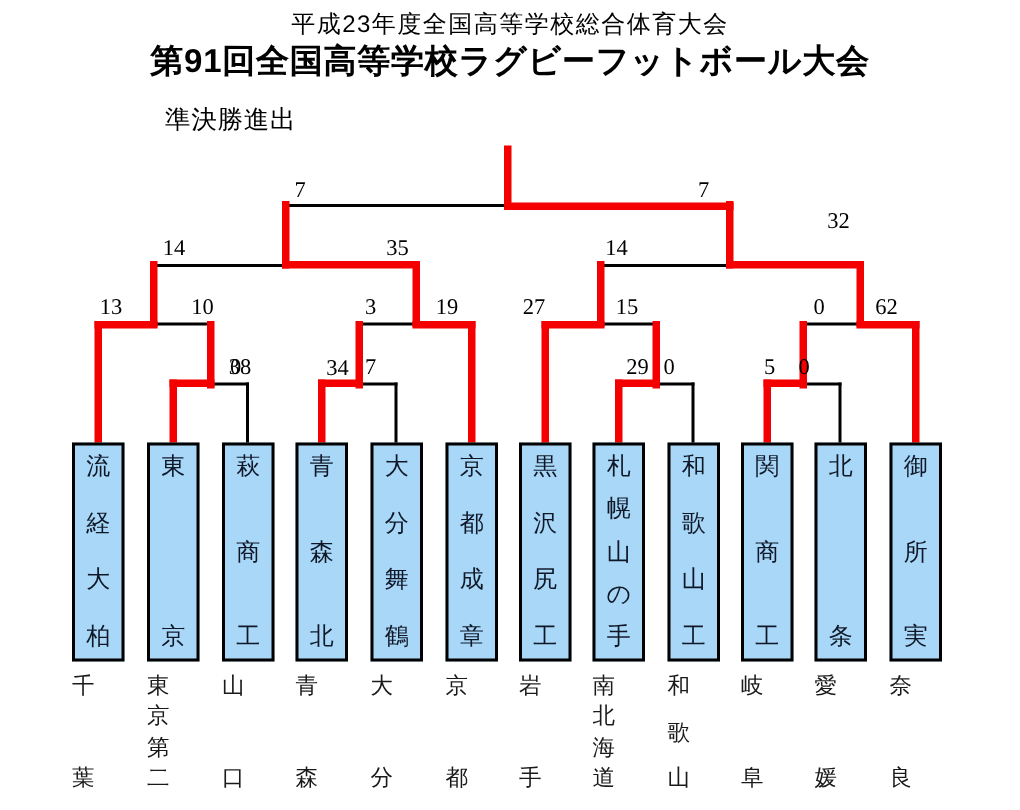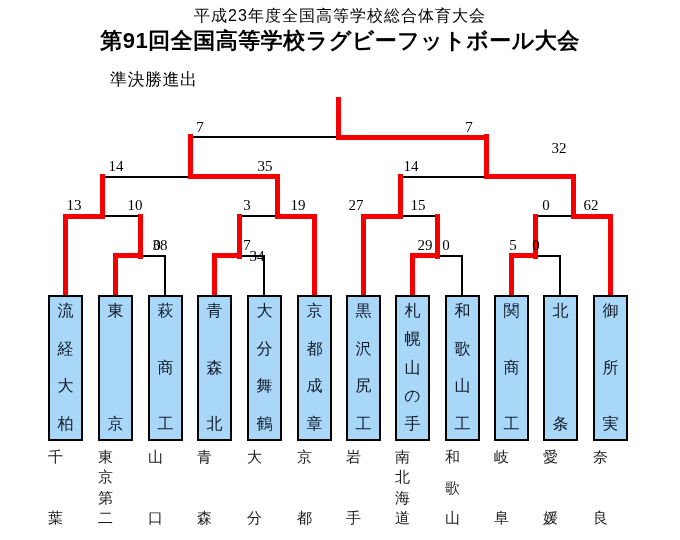--- a/index.html
+++ b/index.html
@@ -95,21 +95,21 @@
   <span class="score" style="left:135px;top:198px;">10</span>
   <span class="score" style="left:247px;top:198px;">3</span>
   <span class="score" style="left:298px;top:198px;">19</span>
   <span class="score" style="left:356px;top:198px;">27</span>
   <span class="score" style="left:418px;top:198px;font-family:Liberation Serif, serif;">15</span>
   <span class="score" style="left:546px;top:198px;">0</span>
   <span class="score" style="left:591px;top:198px;">62</span>
 
   <span class="score" style="left:130px;top:238px;margin-left:30px;">38</span>
   <span class="score" style="left:157px;top:238px;">0</span>
-  <span class="score" style="left:225px;top:249px;margin-left:32px;">34</span>
+  <span class="score" style="left:225px;top:239px;">34</span>
   <span class="score" style="left:247px;top:238px;">7</span>
   <span class="score" style="left:425px;top:238px;">29</span>
   <span class="score" style="left:446px;top:238px;">0</span>
   <span class="score" style="left:513px;top:238px;">5</span>
   <span class="score" style="left:536px;top:238px;">0</span>
 
   <div class="team" style="left:48px;">
       <span>流</span>
       <span>経</span>
       <span>大</span>

